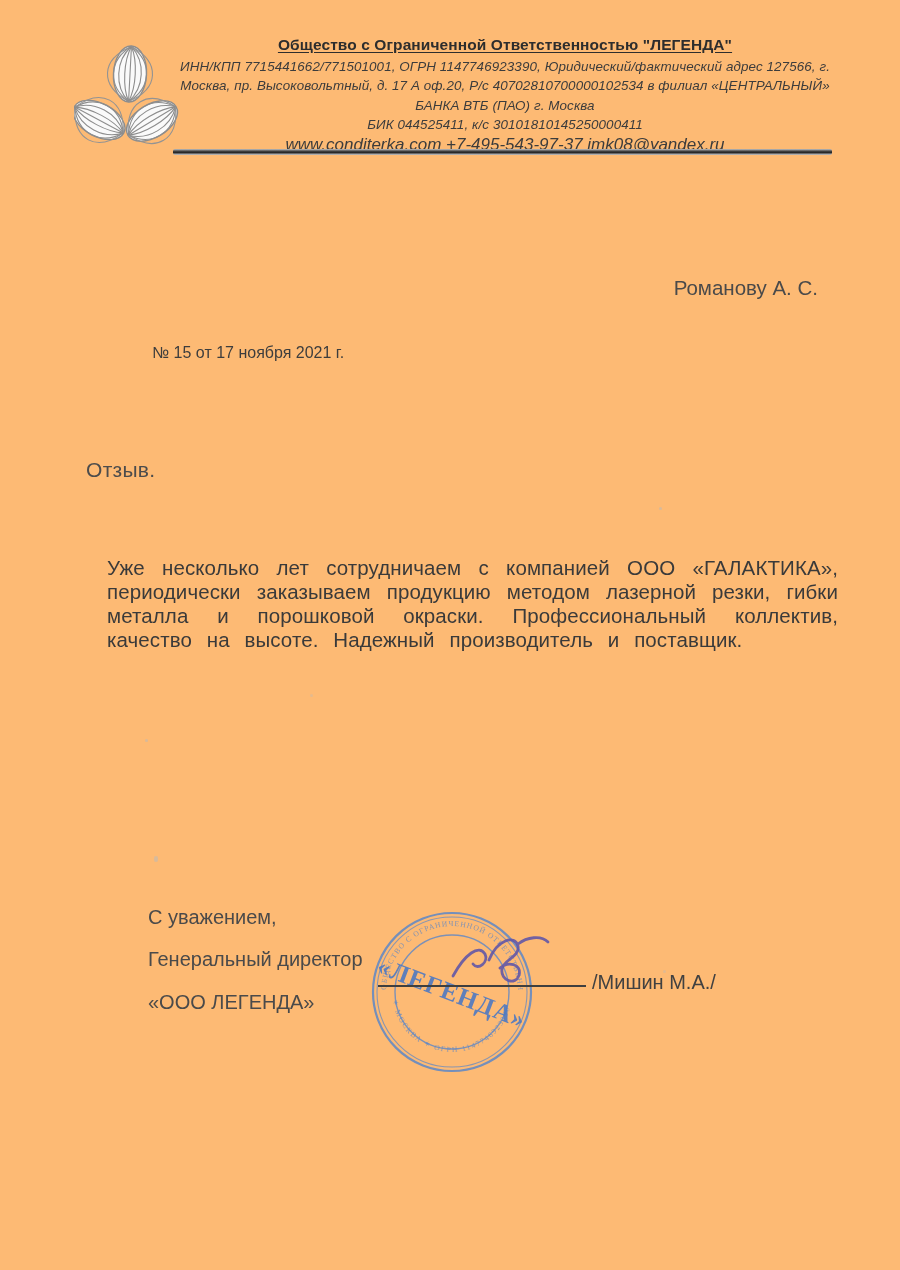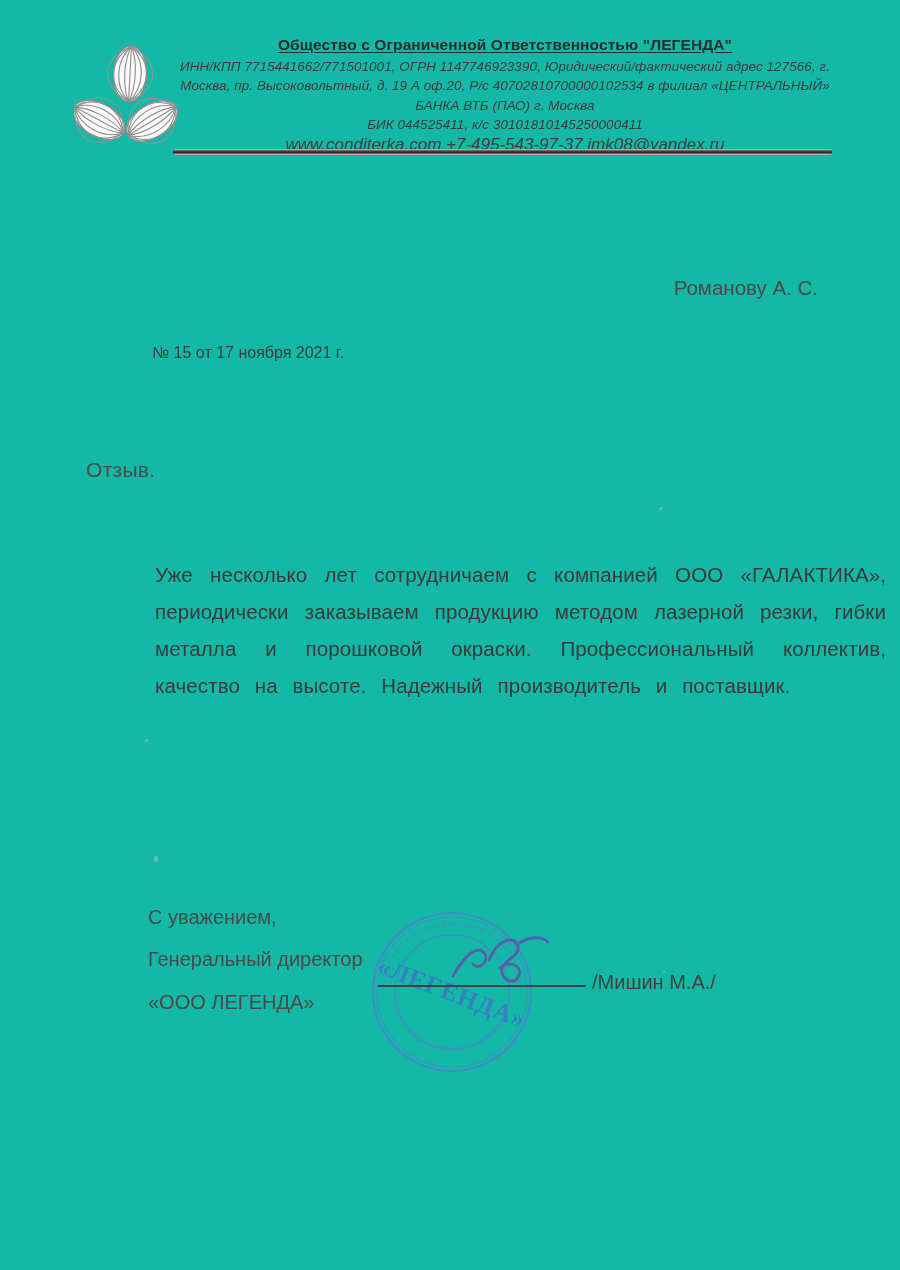--- a/index.html
+++ b/index.html
@@ -1,20 +1,20 @@
 <!DOCTYPE html>
 <html lang="ru"><head>
 <meta charset="utf-8">
 <style>
   html,body{margin:0;padding:0;background:#e8e8e8;}
   .page{
     position:relative;
     width:900px;height:1270px;
     margin:0 auto;
-    background:#14b8a6;
+    background:#fdba74;
     font-family:"Liberation Sans", sans-serif;
     color:#383838;
     overflow:hidden;
   }
   
   .logo{position:absolute;left:74px;top:42px;width:120px;height:112px;}
   .header-text{
     position:absolute;left:160px;top:36px;width:690px;
     text-align:center;color:#3a3a3a;
   }
@@ -34,22 +34,22 @@
   .recipient{position:absolute;left:300px;top:252px;width:540px;text-align:right;
              font-size:20.5px;color:#4a4a4a;}
   .recipient-line1{white-space:nowrap;}
   .recipient-line2{margin-top:24px;padding-right:22px;}
   .reference{position:absolute;left:152px;top:344px;font-size:16px;color:#3d3d3d;}
   
   .doc-title{position:absolute;left:86px;top:458px;width:814px;
              font-size:21px;color:#4c4c4c;letter-spacing:.3px;}
   .body-text{
     position:absolute;left:107px;top:556px;width:731px;
-    font-size:20.5px;line-height:37px;color:#3a3a3a;
-    text-align:justify;word-spacing:9px;letter-spacing:.1px;margin-left:48px;
+    font-size:20.5px;line-height:24px;color:#3a3a3a;
+    text-align:justify;word-spacing:9px;letter-spacing:.1px;
   }
   
   .closing{position:absolute;left:148px;top:907px;font-size:20px;color:#4a4a4a;}
   .closing div{margin-bottom:21px;line-height:21px;}
   .closing .gap{margin-bottom:22px;}
   .stamp{position:absolute;left:362px;top:902px;width:180px;height:180px;opacity:.92;}
   .autograph{position:absolute;left:445px;top:930px;width:120px;height:70px;}
   .sig-line{position:absolute;left:378px;top:985px;width:208px;height:2px;background:#3f3f3f;}
   .sig-name{position:absolute;left:592px;top:971px;font-size:20px;color:#414141;white-space:nowrap;}
   
@@ -76,21 +76,21 @@
       </g>
     </defs>
     <use href="#seed" transform="translate(56,32) rotate(3)"></use>
     <use href="#seed" transform="translate(25,78) rotate(-62)"></use>
     <use href="#seed" transform="translate(78,79) rotate(59)"></use>
   </svg>
 
   <div class="header-text">
     <div class="company-title">Общество с Ограниченной Ответственностью "ЛЕГЕНДА"</div>
     <div class="header-line">ИНН/КПП 7715441662/771501001, ОГРН 1147746923390, Юридический/фактический адрес 127566, г.</div>
-    <div class="header-line">Москва, пр. Высоковольтный, д. 19 А оф.20, Р/с 40702810700000102534 в филиал «ЦЕНТРАЛЬНЫЙ»</div>
+    <div class="header-line">Москва, пр. Высоковольтный, д. 17 А оф.20, Р/с 40702810700000102534 в филиал «ЦЕНТРАЛЬНЫЙ»</div>
     <div class="header-line">БАНКА  ВТБ (ПАО) г. Москва</div>
     <div class="header-line">БИК 044525411, к/с 30101810145250000411</div>
     <div class="header-contacts">www.conditerka.com   +7-495-543-97-37   imk08@yandex.ru</div>
   </div>
 
   <div class="divider"></div>
 
   <div class="recipient">
     <div class="recipient-line2">Романову А. С.</div>
   </div>

